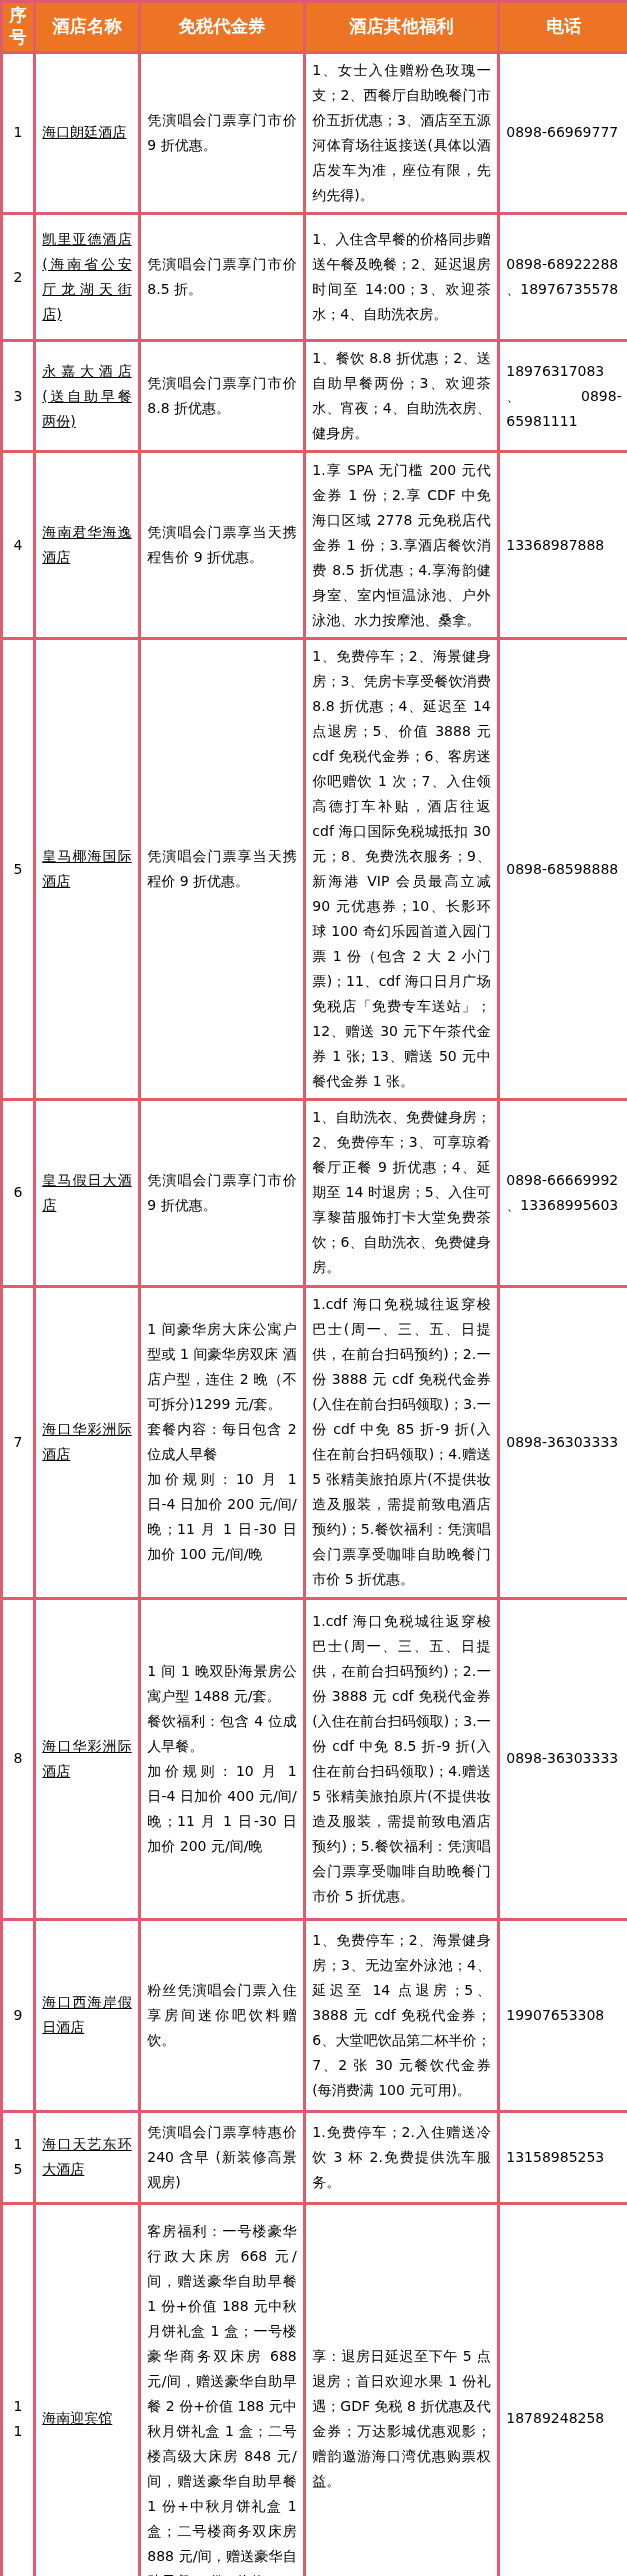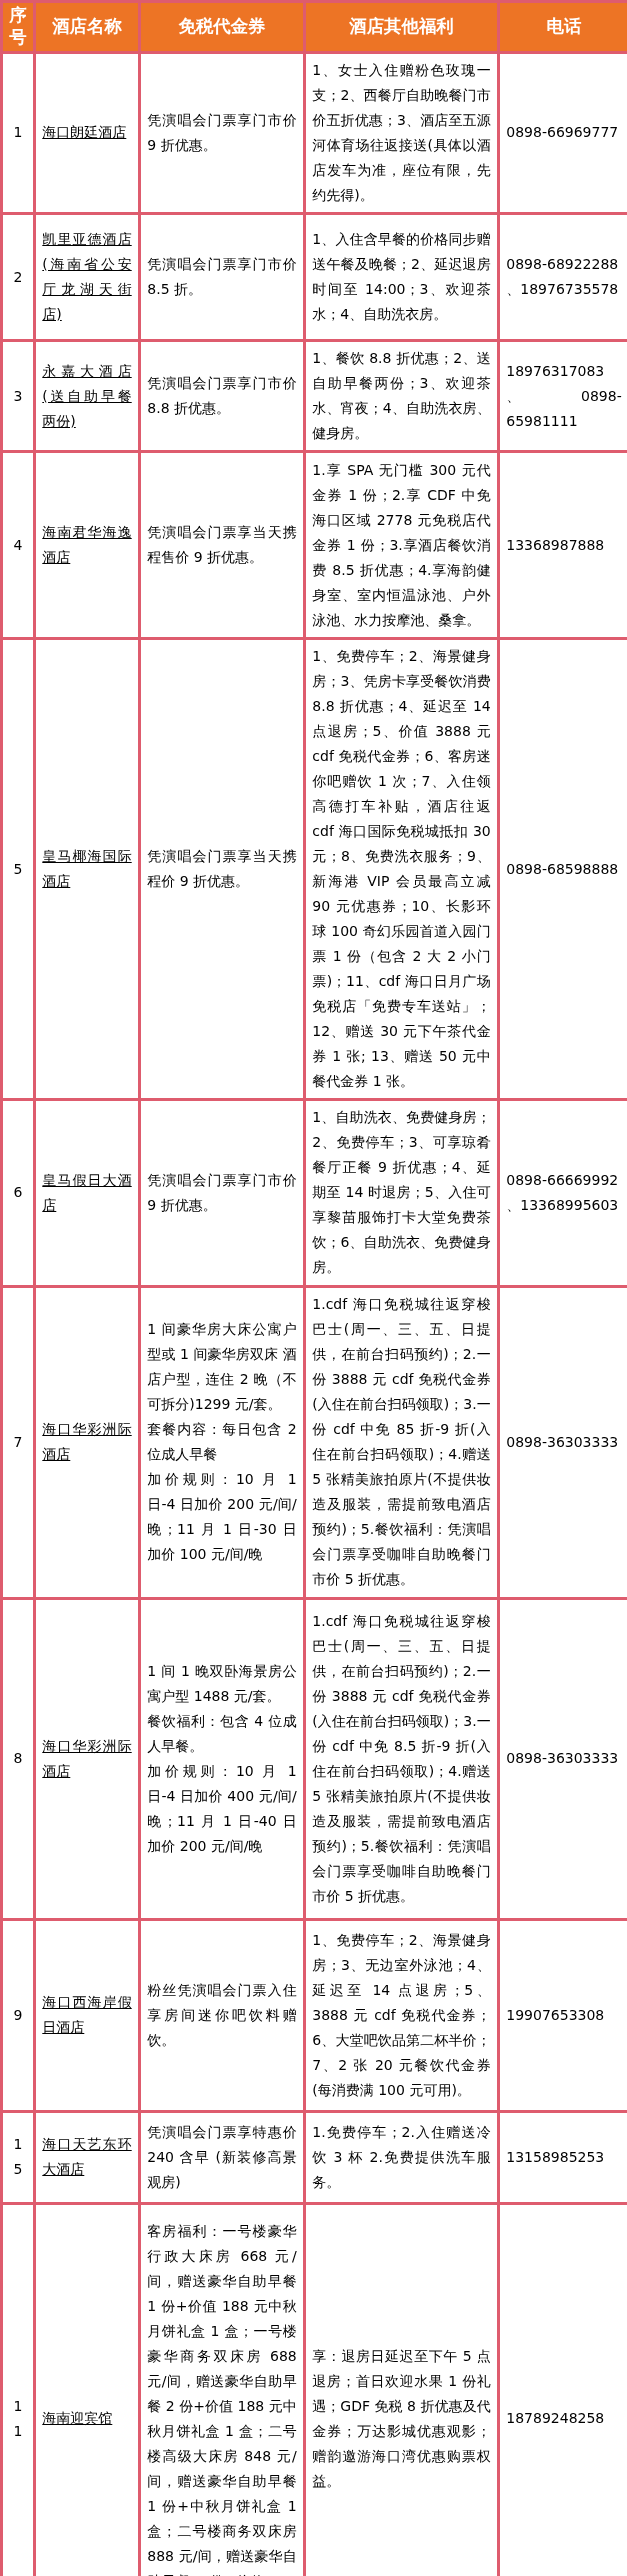--- a/index.html
+++ b/index.html
@@ -98,21 +98,21 @@
         <td class="c-no">3</td>
         <td class="c-name">永嘉大酒店(送自助早餐两份)</td>
         <td class="c-room">凭演唱会门票享门市价 8.8 折优惠。</td>
         <td class="c-other">1、餐饮 8.8 折优惠；2、送自助早餐两份；3、欢迎茶水、宵夜；4、自助洗衣房、健身房。</td>
         <td class="c-phone">18976317083 、0898-65981111</td>
       </tr>
       <tr>
         <td class="c-no">4</td>
         <td class="c-name">海南君华海逸酒店</td>
         <td class="c-room">凭演唱会门票享当天携程售价 9 折优惠。</td>
-        <td class="c-other">1.享 SPA 无门槛 300 元代金券 1 份；2.享 CDF 中免海口区域 2778 元免税店代金券 1 份；3.享酒店餐饮消费 8.5 折优惠；4.享海韵健身室、室内恒温泳池、户外泳池、水力按摩池、桑拿。</td>
+        <td class="c-other">1.享 SPA 无门槛 200 元代金券 1 份；2.享 CDF 中免海口区域 2778 元免税店代金券 1 份；3.享酒店餐饮消费 8.5 折优惠；4.享海韵健身室、室内恒温泳池、户外泳池、水力按摩池、桑拿。</td>
         <td class="c-phone">13368987888</td>
       </tr>
       <tr>
         <td class="c-no">5</td>
         <td class="c-name">皇马椰海国际酒店</td>
         <td class="c-room">凭演唱会门票享当天携程价 9 折优惠。</td>
         <td class="c-other">1、免费停车；2、海景健身房；3、凭房卡享受餐饮消费 8.8 折优惠；4、延迟至 14 点退房；5、价值 3888 元 cdf 免税代金券；6、客房迷你吧赠饮 1 次；7、入住领高德打车补贴，酒店往返 cdf 海口国际免税城抵扣 30 元；8、免费洗衣服务；9、新海港 VIP 会员最高立减 90 元优惠券；10、长影环球 100 奇幻乐园首道入园门票 1 份（包含 2 大 2 小门票)；11、cdf 海口日月广场免税店「免费专车送站」；12、赠送 30 元下午茶代金券 1 张; 13、赠送 50 元中餐代金券 1 张。</td>
         <td class="c-phone">0898-68598888</td>
       </tr>
       <tr>
@@ -129,29 +129,29 @@
 套餐内容：每日包含 2 位成人早餐
 加价规则：10 月 1 日-4 日加价 200 元/间/晚；11 月 1 日-30 日加价 100 元/间/晚</td>
         <td class="c-other">1.cdf 海口免税城往返穿梭巴士(周一、三、五、日提供，在前台扫码预约)；2.一份 3888 元 cdf 免税代金券(入住在前台扫码领取)；3.一份 cdf 中免 85 折-9 折(入住在前台扫码领取)；4.赠送 5 张精美旅拍原片(不提供妆造及服装，需提前致电酒店预约)；5.餐饮福利：凭演唱会门票享受咖啡自助晚餐门市价 5 折优惠。</td>
         <td class="c-phone">0898-36303333</td>
       </tr>
       <tr>
         <td class="c-no">8</td>
         <td class="c-name">海口华彩洲际酒店</td>
         <td class="c-room">1 间 1 晚双卧海景房公寓户型 1488 元/套。
 餐饮福利：包含 4 位成人早餐。
-加价规则：10 月 1 日-4 日加价 400 元/间/晚；11 月 1 日-40 日加价 200 元/间/晚</td>
+加价规则：10 月 1 日-4 日加价 400 元/间/晚；11 月 1 日-30 日加价 200 元/间/晚</td>
         <td class="c-other">1.cdf 海口免税城往返穿梭巴士(周一、三、五、日提供，在前台扫码预约)；2.一份 3888 元 cdf 免税代金券(入住在前台扫码领取)；3.一份 cdf 中免 8.5 折-9 折(入住在前台扫码领取)；4.赠送 5 张精美旅拍原片(不提供妆造及服装，需提前致电酒店预约)；5.餐饮福利：凭演唱会门票享受咖啡自助晚餐门市价 5 折优惠。</td>
         <td class="c-phone">0898-36303333</td>
       </tr>
       <tr>
         <td class="c-no">9</td>
         <td class="c-name">海口西海岸假日酒店</td>
         <td class="c-room">粉丝凭演唱会门票入住享房间迷你吧饮料赠饮。</td>
-        <td class="c-other">1、免费停车；2、海景健身房；3、无边室外泳池；4、延迟至 14 点退房；5、3888 元 cdf 免税代金券；6、大堂吧饮品第二杯半价；7、2 张 20 元餐饮代金券(每消费满 100 元可用)。</td>
+        <td class="c-other">1、免费停车；2、海景健身房；3、无边室外泳池；4、延迟至 14 点退房；5、3888 元 cdf 免税代金券；6、大堂吧饮品第二杯半价；7、2 张 30 元餐饮代金券(每消费满 100 元可用)。</td>
         <td class="c-phone">19907653308</td>
       </tr>
       <tr>
         <td class="c-no">15</td>
         <td class="c-name">海口天艺东环大酒店</td>
         <td class="c-room">凭演唱会门票享特惠价 240 含早 (新装修高景观房)</td>
         <td class="c-other">1.免费停车；2.入住赠送冷饮 3 杯 2.免费提供洗车服务。</td>
         <td class="c-phone">13158985253</td>
       </tr>
       <tr>

